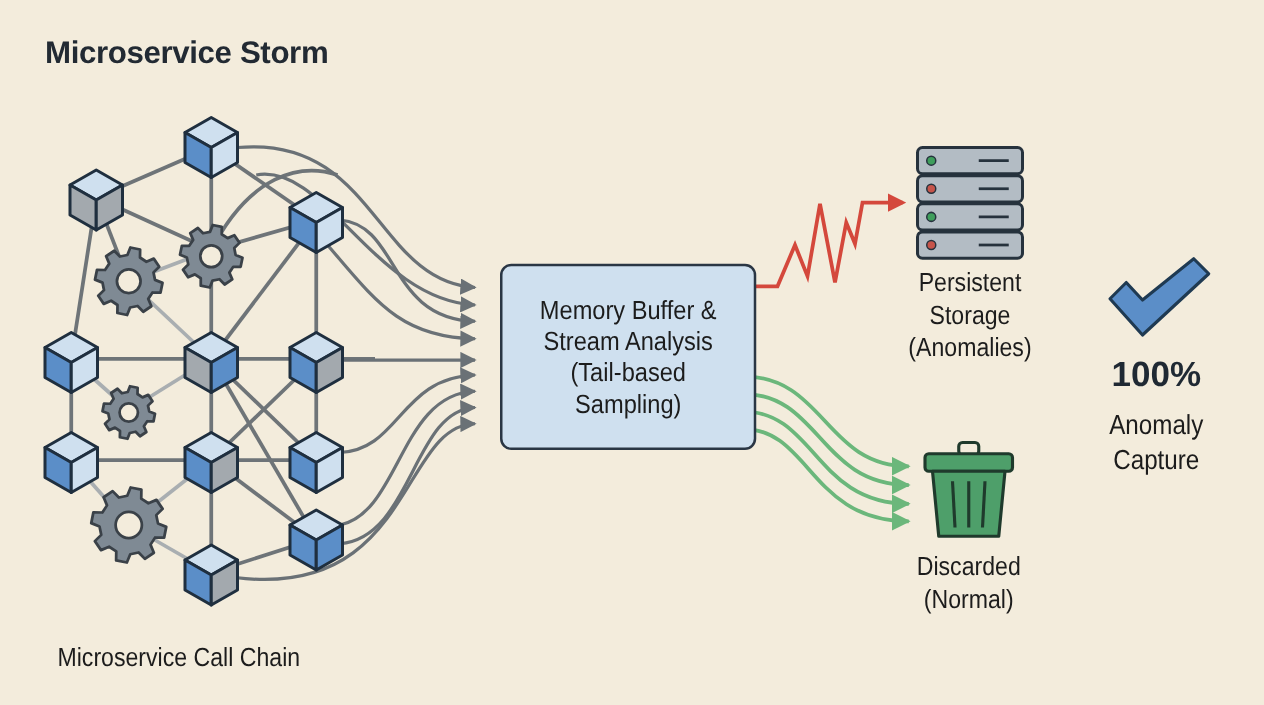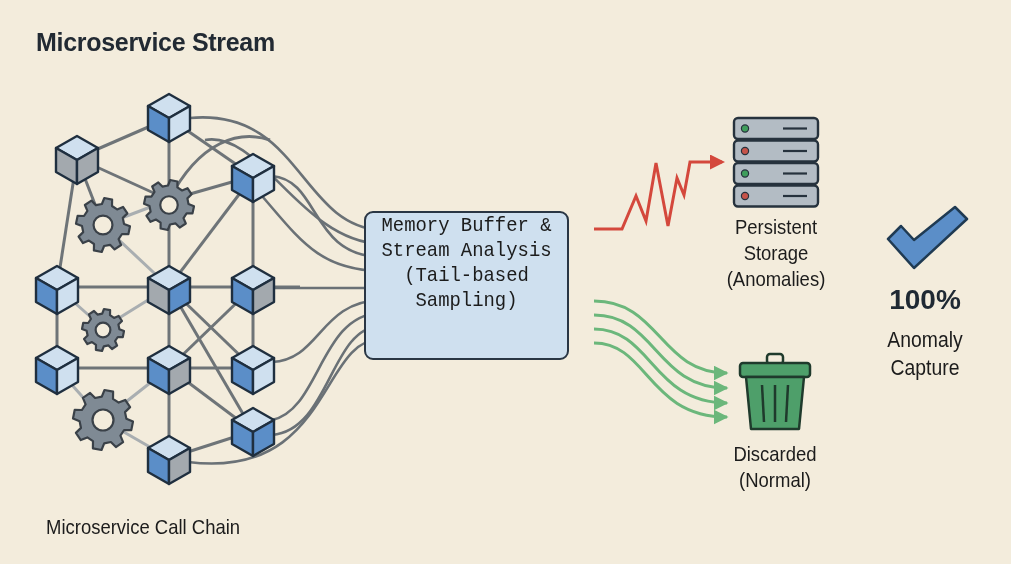--- a/index.html
+++ b/index.html
@@ -16,24 +16,24 @@
     font-weight: bold; font-size: 25px; color: #222a33;
     letter-spacing: -0.3px;
   }
   .label {
     position: absolute; color: #1c1c1c;
     font-family: "Liberation Sans", sans-serif;
     font-size: 21px; line-height: 26px; text-align: center;
     transform: scaleX(0.88); transform-origin: center;
   }
   .buffer-box {
-    position: absolute; left: 364px; top: 211px; width: 205px; height: 149px;
+    position: absolute; left: 400px; top: 211px; width: 205px; height: 149px;
     background: #cfe0ef; border: 2.5px solid #2a3644; border-radius: 9px;
     box-sizing: border-box;
-    display: flex; align-items: flex-start; justify-content: center; font-family: Liberation Mono, monospace;
+    display: flex; align-items: center; justify-content: center;
   }
   .buffer-text {
     font-size: 21px; line-height: 25px; text-align: center; color: #1c1c1c;
     transform: scaleX(0.9);
   }
   .pct {
     position: absolute; left: 872px; top: 284px; width: 106px; text-align: center;
     font-weight: bold; font-size: 28px; color: #1f2933;
   }
 </style>
@@ -216,21 +216,21 @@
     <rect x="740" y="363" width="70" height="14" rx="3" fill="#4e9f6a" stroke="#1f3a2c" stroke-width="2.5"></rect>
     <path d="M746,377 L804,377 L799,429 L751,429 Z" fill="#4e9f6a" stroke="#1f3a2c" stroke-width="2.5" stroke-linejoin="round"></path>
     <line x1="762" y1="385" x2="764" y2="422" stroke="#1f3a2c" stroke-width="2.5"></line>
     <line x1="775" y1="385" x2="775" y2="422" stroke="#1f3a2c" stroke-width="2.5"></line>
     <line x1="788" y1="385" x2="786" y2="422" stroke="#1f3a2c" stroke-width="2.5"></line>
   </g>
 
   <path d="M888,239 L901,226 L914,240 L955,207 L967,219 L914,268 Z" fill="#5b8ec8" stroke="#1f3a52" stroke-width="2.5" stroke-linejoin="round"></path>
 </svg>
 
-<div class="title">Microservice Stream</div>
+<div class="title">Microservice Storm</div>
 
 <div class="buffer-box">
   <div class="buffer-text">
     <div>Memory Buffer &amp;</div>
     <div>Stream Analysis</div>
     <div>(Tail-based</div>
     <div>Sampling)</div>
   </div>
 </div>
 

